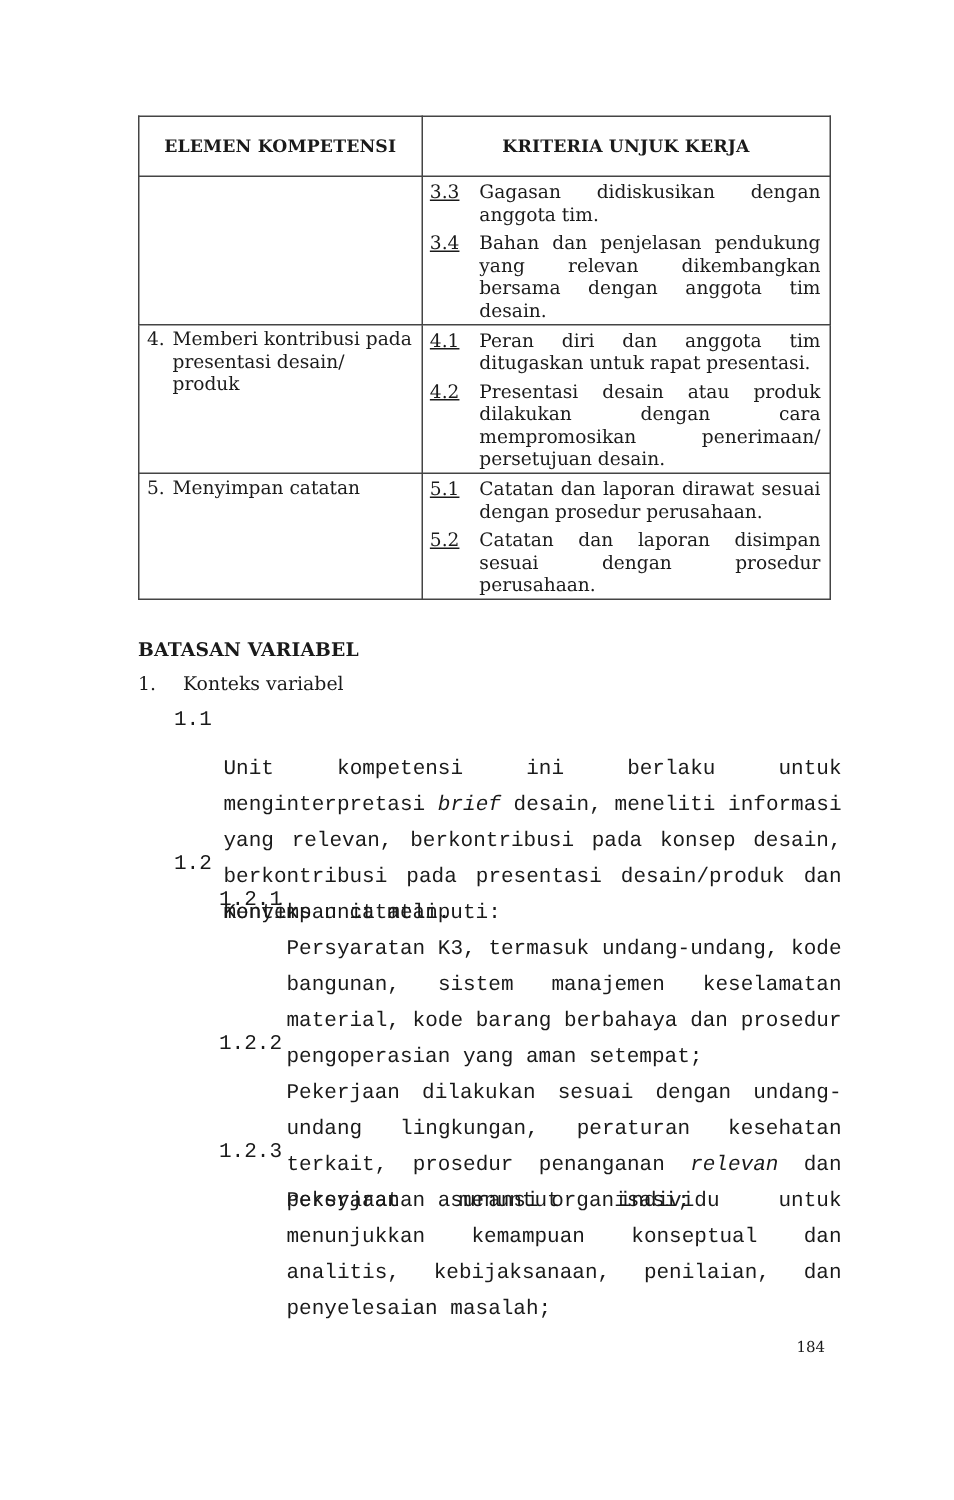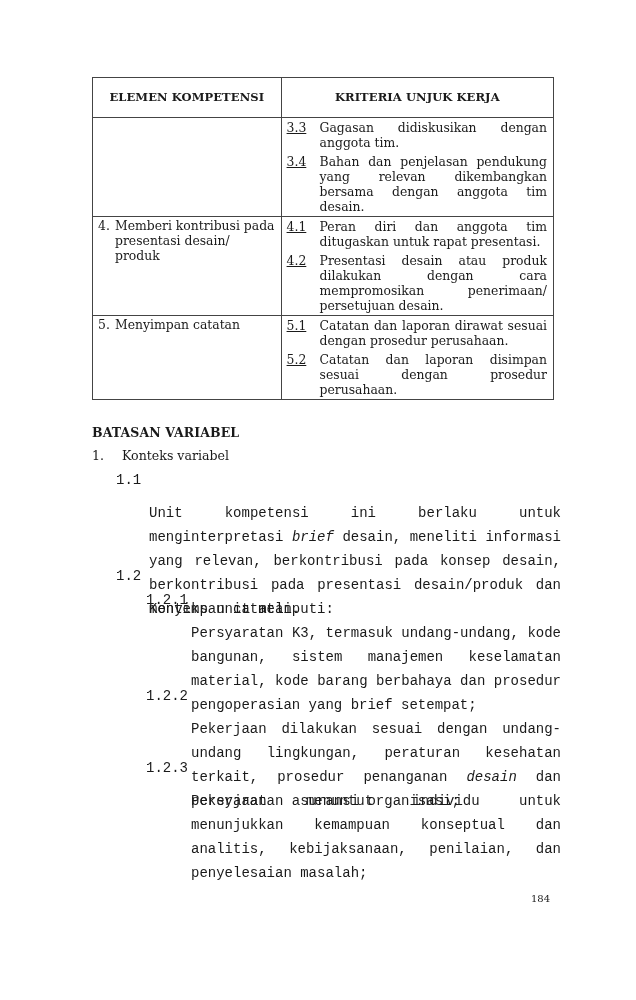--- a/index.html
+++ b/index.html
@@ -122,26 +122,26 @@
     <span class="t"><span>Unit kompetensi ini berlaku untuk menginterpretasi </span><em>brief</em><span> desain, meneliti informasi yang relevan, berkontribusi pada konsep desain, berkontribusi pada presentasi desain/produk  dan menyimpan catatan.</span></span>
   </div>
 
   <div class="item i12">
     <span class="n">1.2</span>
     <span class="t">Konteks unit meliputi:</span>
   </div>
 
   <div class="item i121">
     <span class="n">1.2.1</span>
-    <span class="t">Persyaratan K3, termasuk undang-undang, kode bangunan, sistem manajemen keselamatan material, kode barang berbahaya dan prosedur pengoperasian yang brief setempat;</span>
+    <span class="t">Persyaratan K3, termasuk undang-undang, kode bangunan, sistem manajemen keselamatan material, kode barang berbahaya dan prosedur pengoperasian yang aman setempat;</span>
   </div>
 
   <div class="item i122">
     <span class="n">1.2.2</span>
-    <span class="t"><span>Pekerjaan dilakukan sesuai dengan undang-undang lingkungan, peraturan kesehatan terkait, prosedur penanganan </span><em>desain</em><span> dan persyaratan asuransi organisasi;</span></span>
+    <span class="t"><span>Pekerjaan dilakukan sesuai dengan undang-undang lingkungan, peraturan kesehatan terkait, prosedur penanganan </span><em>relevan</em><span> dan persyaratan asuransi organisasi;</span></span>
   </div>
 
   <div class="item i123">
     <span class="n">1.2.3</span>
     <span class="t">Pekerjaan menuntut individu untuk menunjukkan kemampuan konseptual dan analitis, kebijaksanaan, penilaian, dan penyelesaian masalah;</span>
   </div>
 
   <div class="page-num">184</div>
 </div>
 

